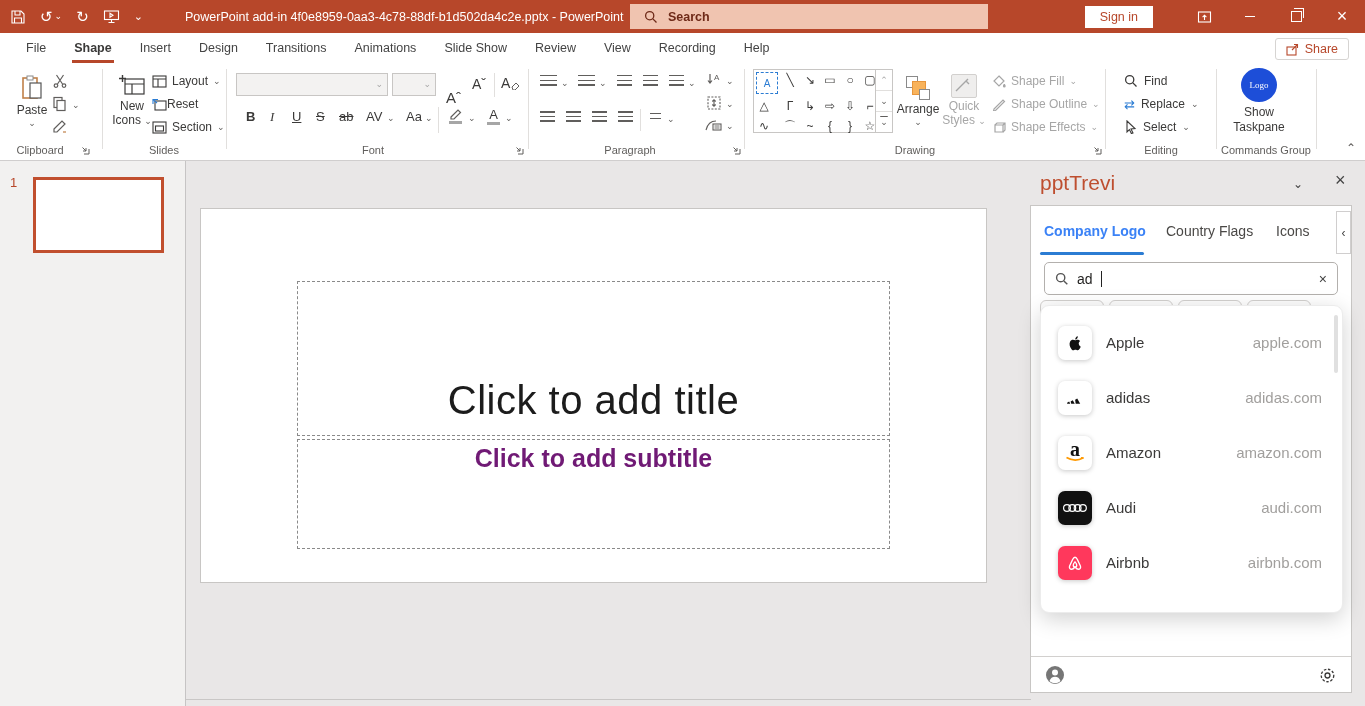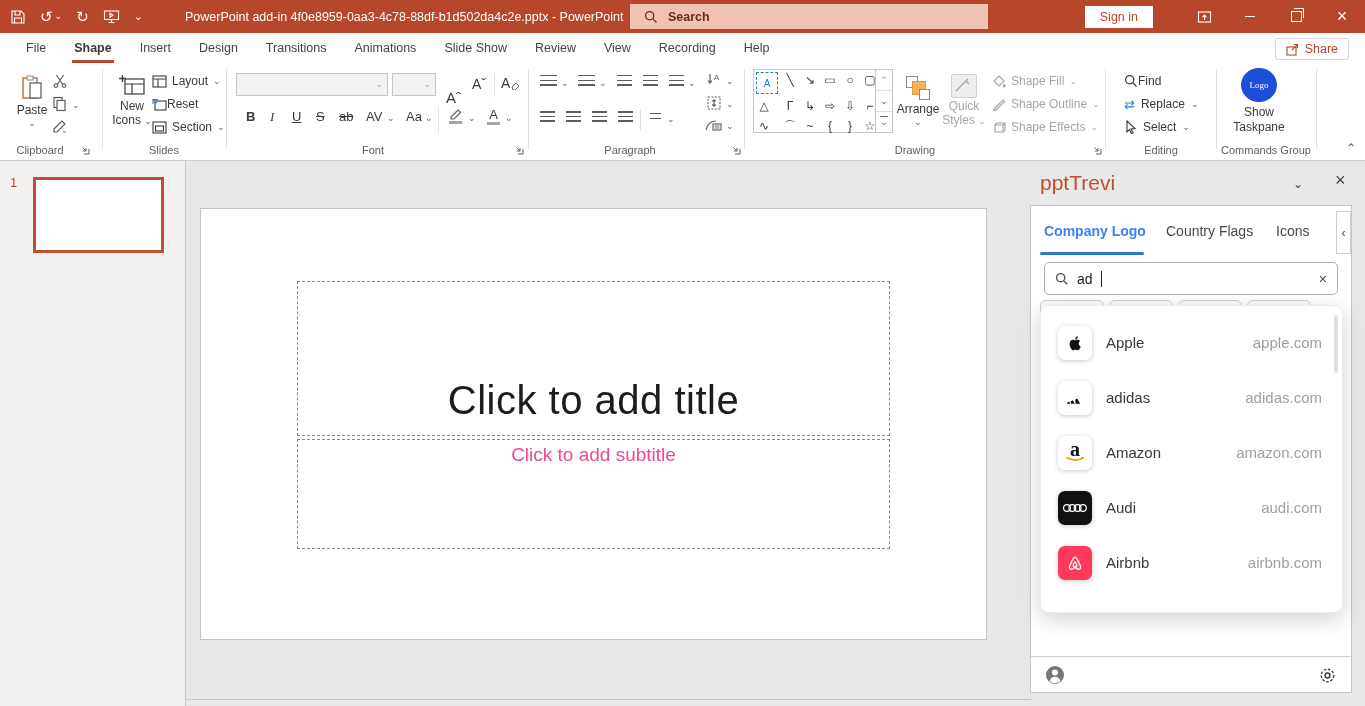--- a/index.html
+++ b/index.html
@@ -38,26 +38,26 @@
   .dis{color:#A6A6A6 !important;}
   .lines{width:15px;height:11px;background-image:repeating-linear-gradient(to bottom,#605E5C 0,#605E5C 1.5px,transparent 1.5px,transparent 4.6px);}
   .combo{background:#F3F2F1;border:1px solid #C8C6C4;box-sizing:border-box;display:flex;align-items:center;justify-content:flex-end;padding-right:4px;}
   .shape-cell{width:20px;height:20px;display:flex;align-items:center;justify-content:center;font-size:12px;color:#3b3a39;cursor:pointer;}
   .ribbon-text{font-size:12px;color:#3b3a39;}
   
   .content{position:absolute;left:0;top:161px;width:1365px;height:545px;background:#E9E7E7;}
   .thumbs{position:absolute;left:0;top:0;width:185px;height:545px;background:#F2F1F0;border-right:1px solid #C6C4C4;}
   .thumb-num{position:absolute;left:10px;top:14px;color:#B7472A;font-size:13px;}
   .thumb{position:absolute;left:33px;top:16px;width:125px;height:70px;background:#fff;border:3px solid #C14F2E;cursor:pointer;}
-  .slide{position:absolute;left:200px;top:47px;width:787px;height:432px;background:#fff;border:1px solid #C8C6C4;box-sizing:border-box;}
+  .slide{position:absolute;left:200px;top:47px;width:787px;height:375px;background:#fff;border:1px solid #C8C6C4;box-sizing:border-box;}
   .ph{position:absolute;border:1px dashed #8a8a8a;box-sizing:border-box;display:flex;flex-direction:column;align-items:center;}
   .ph-title{left:96px;top:72px;width:593px;height:155px;justify-content:flex-end;padding-bottom:12px;}
   .ph-title .t{font-size:40px;font-weight:300;color:#1c1c1c;letter-spacing:.5px;}
   .ph-sub{left:96px;top:230px;width:593px;height:110px;justify-content:flex-start;padding-top:4px;}
-  .ph-sub .t{font-size:19px;font-weight:400;color:#ec4899;}
+  .ph-sub .t{font-size:25px;font-weight:700;color:#701a75;}
   .bottom-line{position:absolute;left:186px;top:538px;width:845px;height:1px;background:#B8B6B4;opacity:.65;}
   
   .tp-title{position:absolute;left:1040px;top:10px;font-size:21px;color:#BE4E2F;}
   .tp-chev{position:absolute;left:1293px;top:16px;font-size:12px;color:#444;cursor:pointer;}
   .tp-close{position:absolute;left:1335px;top:9px;font-size:18px;color:#444;cursor:pointer;}
   .card{position:absolute;left:1030px;top:44px;width:322px;height:488px;background:#fff;border:1px solid #C8C6C4;box-sizing:border-box;}
   .tp-tab{position:absolute;top:17px;font-size:14px;color:#4A4846;cursor:pointer;white-space:nowrap;}
   .tp-tab.active{color:#3b82f6;font-weight:700;}
   .tp-underline{position:absolute;left:9px;top:46px;width:104px;height:3px;background:#2B7CD3;border-radius:2px;}
   .tp-collapse{position:absolute;right:0;top:5px;width:15px;height:43px;border:1px solid #D0CECE;background:#fff;display:flex;align-items:center;justify-content:center;font-size:12px;color:#444;cursor:pointer;box-sizing:border-box;}
@@ -409,21 +409,21 @@
         <span class="chev dis">⌄</span>
     </div>
     <div class="glabel" style="left:745px;width:340px;">Drawing</div>
     <span class="launcher" style="left:1092px;">
       <svg width="10" height="10" viewBox="0 0 10 10" fill="none" stroke="#605E5C" stroke-width="1">
           <path d="M9 4v5H4M2.5 2.5L6 6M6 3v3H3"></path>
         </svg>
     </span>
     <div class="sep" style="left:1105px;"></div>
 
-    <div class="abs icbtn" style="left:1124px;top:11px;">
+    <div class="abs icbtn" style="left:1124px;top:11px;gap:6px;">
       <svg width="14" height="14" viewBox="0 0 14 14" fill="none" stroke="#3b3a39" stroke-width="1.3">
           <circle cx="5.7" cy="5.7" r="4.1"></circle>
           <path d="M8.9 8.9l3.6 3.6"></path>
         </svg>
       <span class="ribbon-text">Find</span>
     </div>
     <div class="abs icbtn" style="left:1124px;top:34px;gap:6px;">
       <span style="color:#2B7CD3;font-size:13px;line-height:1;">⇄</span>
       <span class="ribbon-text">Replace</span>
         <span class="chev">⌄</span>

